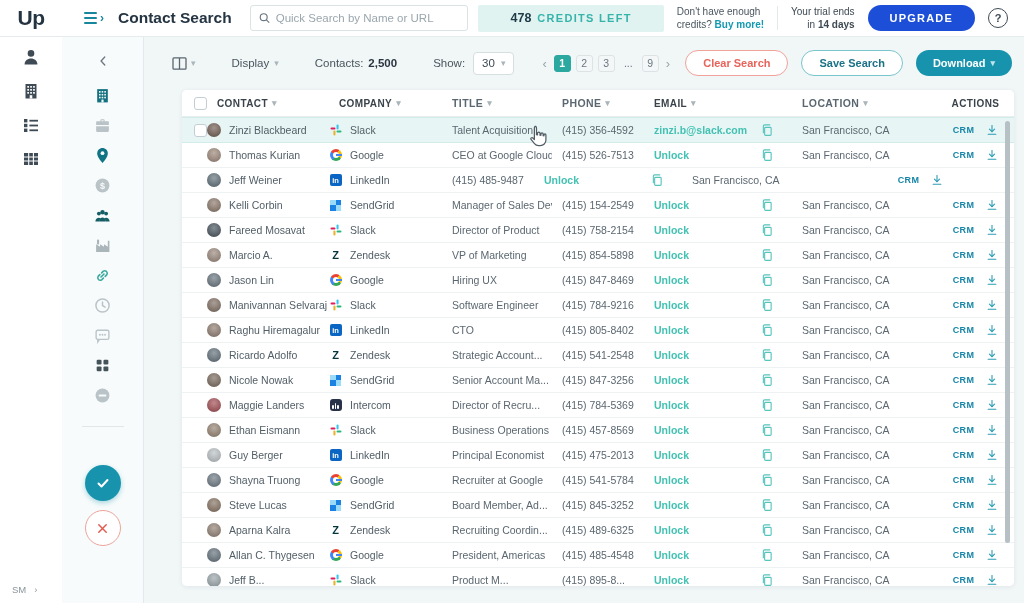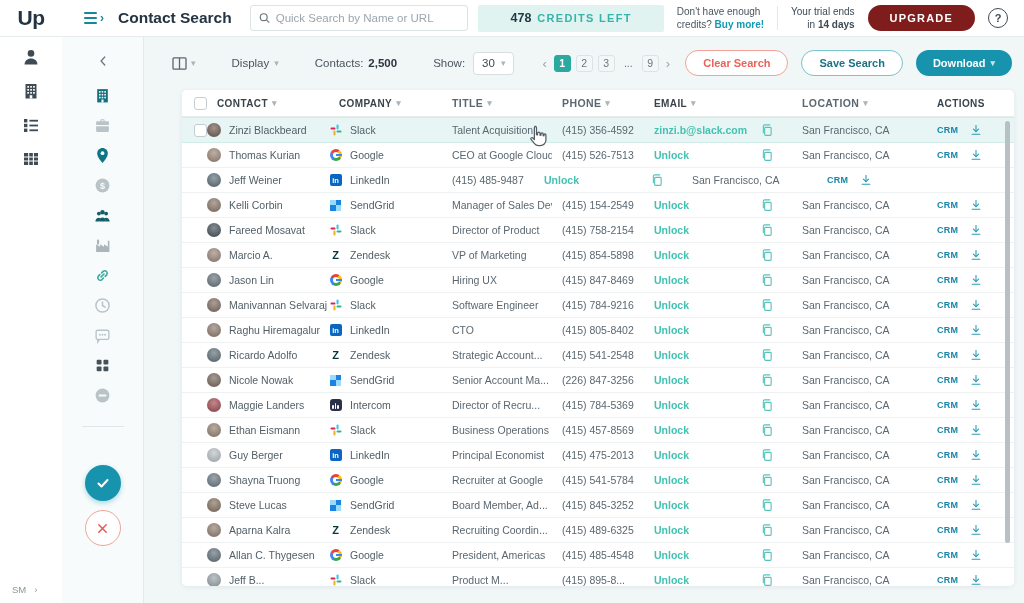--- a/index.html
+++ b/index.html
@@ -20,21 +20,21 @@
   .quick-search input::placeholder { color:#9aa6ad; }
   .topbar-right { margin-left:auto; display:flex; align-items:center; gap:13px; padding-right:16px; }
   .credits-badge { background:#e1f3f1; height:27px; display:flex; align-items:center; gap:6px; padding:0 32px; border-radius:2px; }
   .credits-badge .num { font-size:12.5px; font-weight:bold; color:#1d3a46; }
   .credits-badge .lbl { font-size:11px; color:#36b3aa; letter-spacing:1.3px; font-weight:600; }
   .buy-block { font-size:10px; color:#4a555e; line-height:1.3; }
   .buy-link { color:#129ab1; font-weight:bold; cursor:pointer; }
   .vdiv { width:1px; height:24px; background:#e3e9ea; }
   .trial-block { font-size:10px; color:#3e4a54; text-align:right; line-height:1.35; }
   .trial-block b { font-weight:bold; }
-  .upgrade-btn { background:#7f1d1d; color:#fff; border:none; height:26px; padding:0 22px; border-radius:14px; font-size:11px; font-weight:bold; letter-spacing:1.2px; cursor:pointer; font-family:"Liberation Sans",sans-serif; }
+  .upgrade-btn { background:#1d4ed8; color:#fff; border:none; height:26px; padding:0 22px; border-radius:14px; font-size:11px; font-weight:bold; letter-spacing:1.2px; cursor:pointer; font-family:"Liberation Sans",sans-serif; }
   .help-circle { width:20px; height:20px; border:1.6px solid #3e4a54; border-radius:50%; display:flex; align-items:center; justify-content:center; font-size:11px; font-weight:bold; color:#3e4a54; cursor:pointer; }
 
   
   .leftnav { position:absolute; top:37px; left:0; width:62px; bottom:0; background:#fff; z-index:4; }
   .leftnav .icons { display:flex; flex-direction:column; align-items:center; gap:16px; padding-top:11px; }
   .navicon { width:18px; height:18px; color:#3e4a54; cursor:pointer; }
   .navicon svg { width:18px; height:18px; display:block; }
   .leftnav-footer { position:absolute; bottom:8px; left:12px; font-size:9.5px; color:#8a959c; display:flex; gap:8px; align-items:center; cursor:pointer; }
 
   
@@ -76,21 +76,21 @@
   .trow.selected { background:#e7f6f5; border-bottom-color:#d2ecea; border-top:1px solid #d2ecea; height:26px; }
   .c { display:flex; align-items:center; height:100%; overflow:hidden; white-space:nowrap; }
   .col-check { width:25px; padding-left:12px; flex:none; }
   .col-contact { width:122px; flex:none; }
   .col-company { width:113px; flex:none; }
   .col-title { width:110px; flex:none; padding-left:10px; }
   .col-phone { width:92px; flex:none; padding-left:10px; }
   .col-email { width:106px; flex:none; padding-left:10px; }
   .col-copy { width:42px; flex:none; padding-left:10px; }
   .col-location { width:135px; flex:none; padding-left:10px; }
-  .col-actions { flex:1; padding-left:10px; gap:12px; }
+  .col-actions { flex:1; padding-left:10px; gap:12px;justify-content:center; }
   .hc.col-email { width:148px; }
   .cb { width:13px; height:13px; border:1px solid #c4ced2; border-radius:3px; background:#fff; display:inline-block; cursor:pointer; }
   .avatar { width:14px; height:14px; border-radius:50%; flex:none; margin-right:8px; background:#8a7668; background-image:radial-gradient(circle at 50% 35%, rgba(255,255,255,.35), rgba(0,0,0,.18)); }
   .cell-txt { font-size:10.5px; color:#515e66; }
   .col-title, .col-phone, .col-location { font-size:10.5px; color:#5b6770; }
   .logo-chip { width:13px; height:13px; margin-right:8px; flex:none; display:flex; align-items:center; justify-content:center; }
   .email-link { font-size:10.5px; font-weight:bold; color:#43c1b2; cursor:pointer; }
   .crm { font-size:9px; font-weight:bold; color:#1785a8; letter-spacing:.3px; cursor:pointer; }
   .dl-ic { cursor:pointer; display:flex; }
   .copy-ic { cursor:pointer; display:flex; }
@@ -835,21 +835,21 @@
                 <span class="lg-sendgrid">
                   <i></i>
                   <i></i>
                   <i></i>
                   <i></i>
                 </span>
               </span>
               <span class="cell-txt">SendGrid</span>
             </div>
             <div class="c col-title">Senior Account Ma...</div>
-            <div class="c col-phone">(226) 847-3256</div>
+            <div class="c col-phone">(415) 847-3256</div>
             <div class="c col-email">
               <span class="email-link">Unlock</span>
             </div>
             <div class="c col-copy">
               <span class="copy-ic">
                 <svg width="13" height="14" viewBox="0 0 14 15">
                   <g fill="none" stroke="#56c4bc" stroke-width="1.2">
                     <rect x="5" y="4.7" width="7" height="8.6" rx="1"></rect>
                     <path d="M3.6 11V3.4A1.4 1.4 0 0 1 5 2h6"></path>
                   </g>

